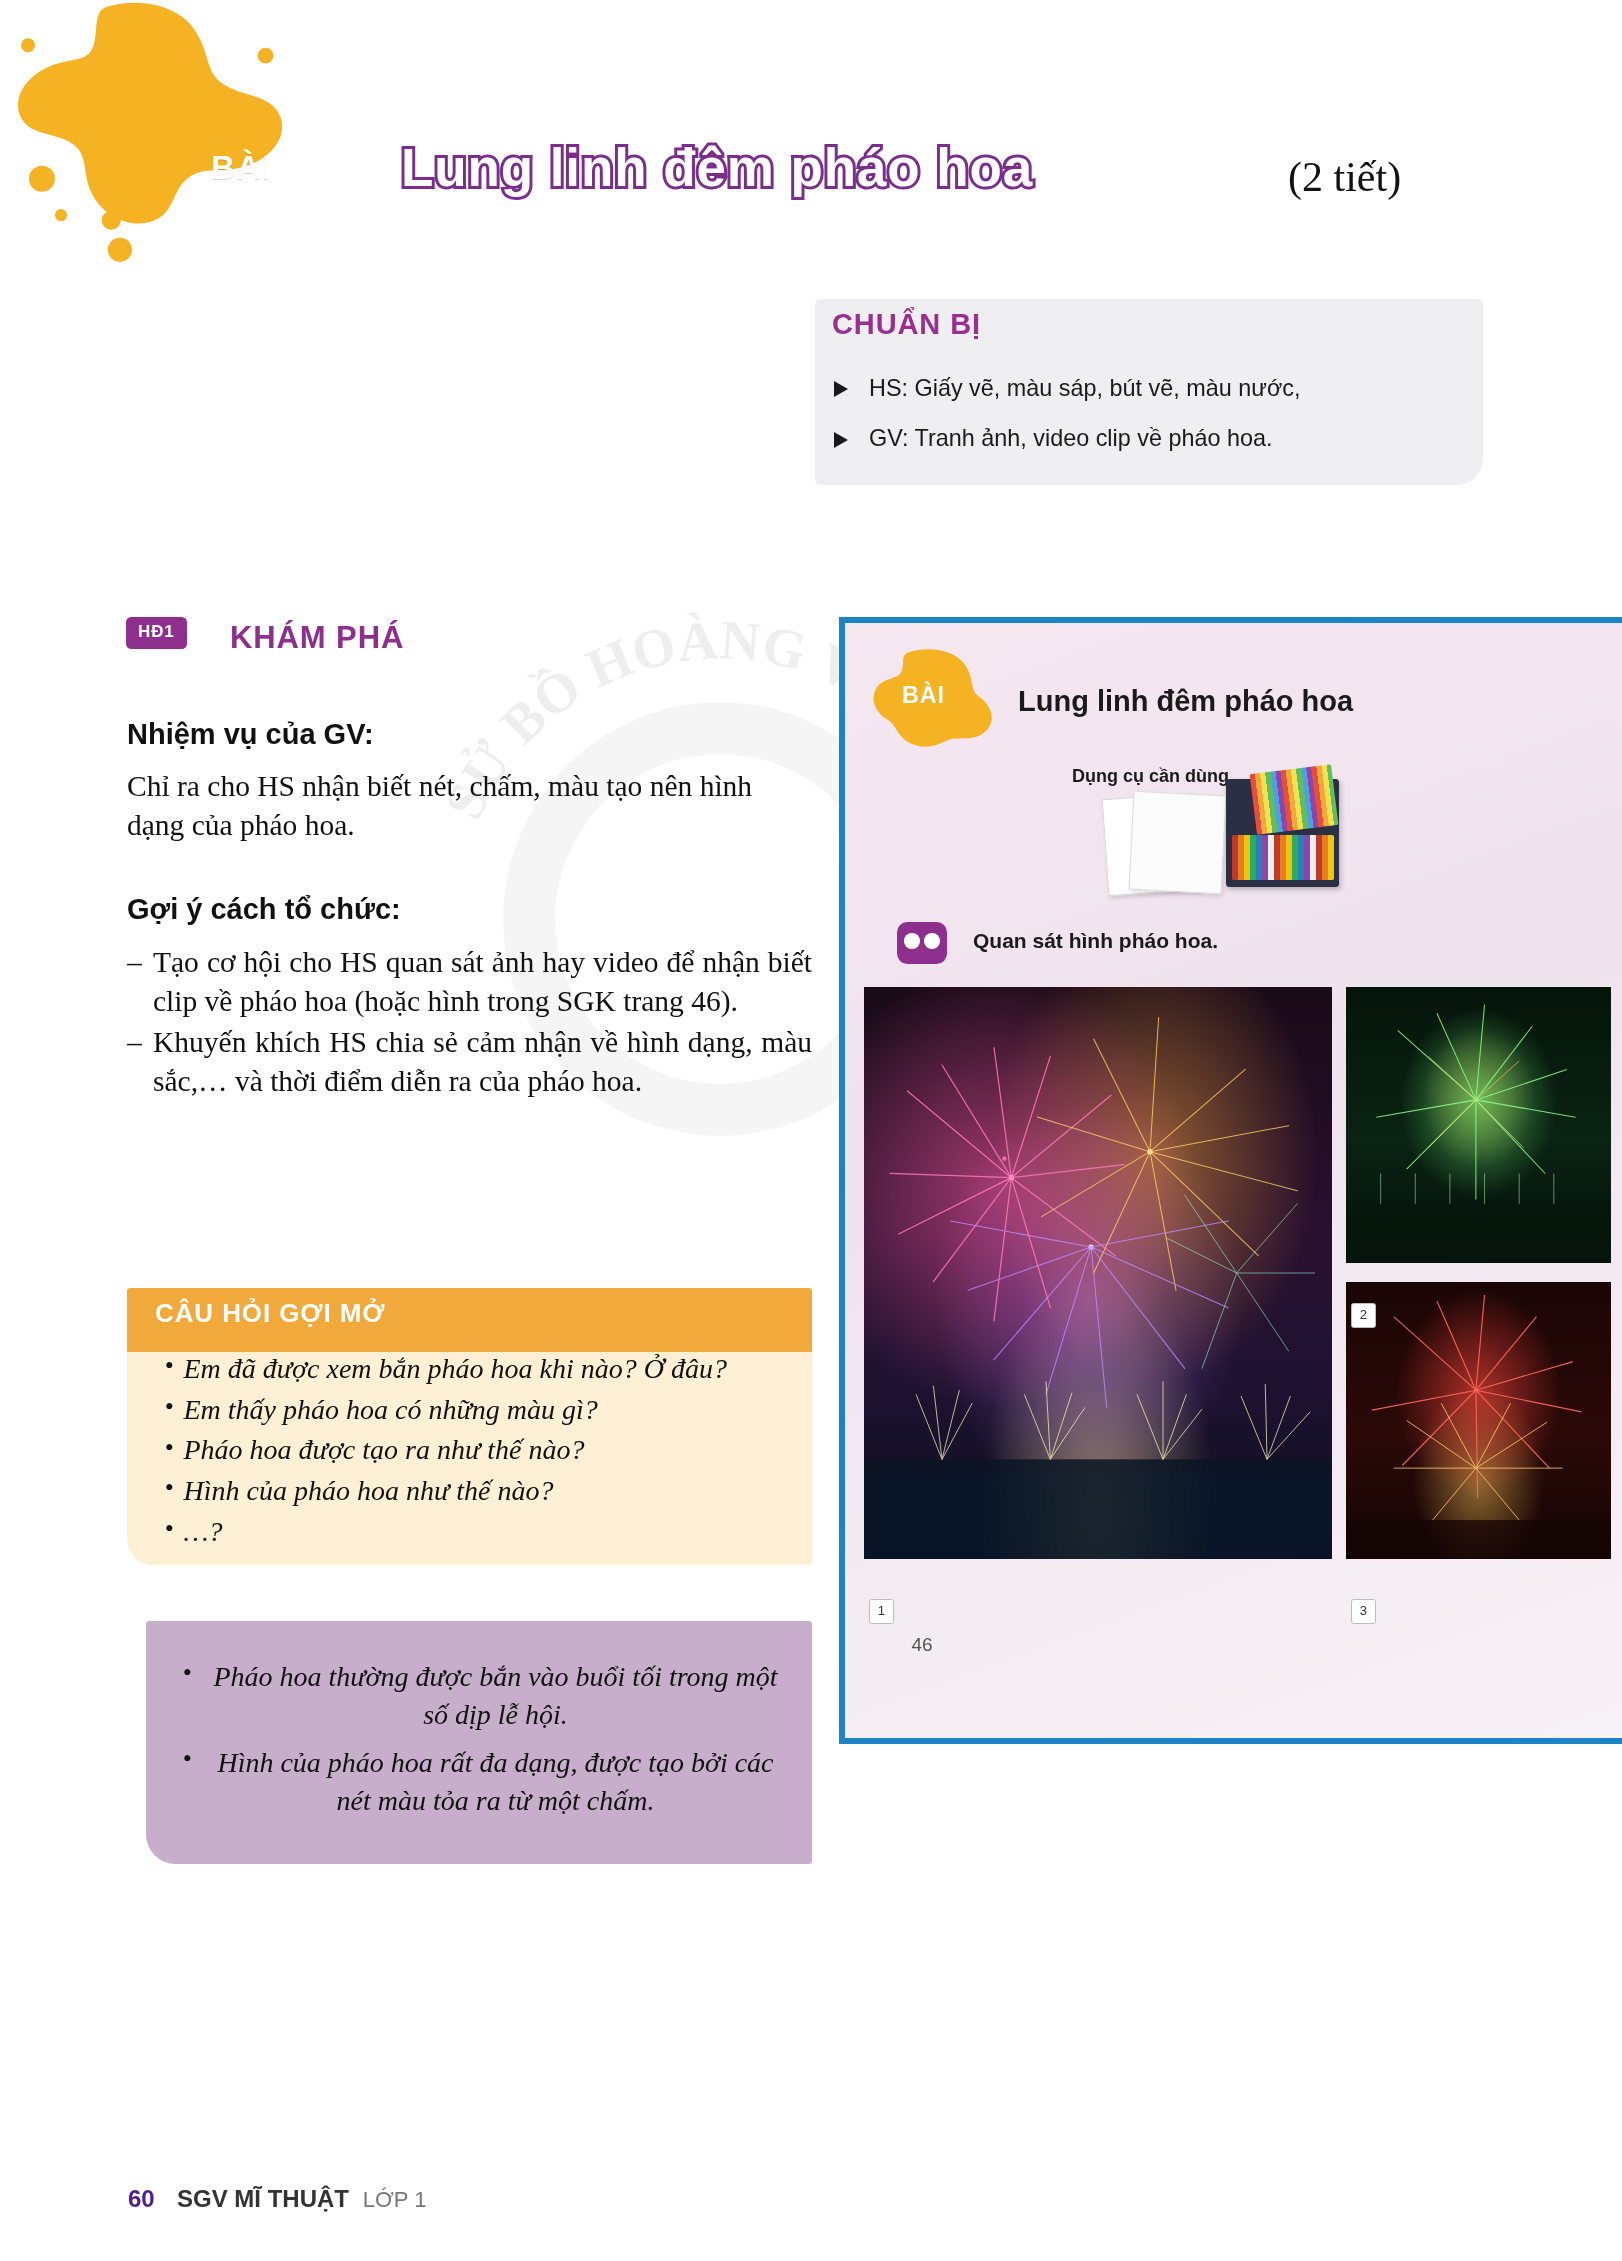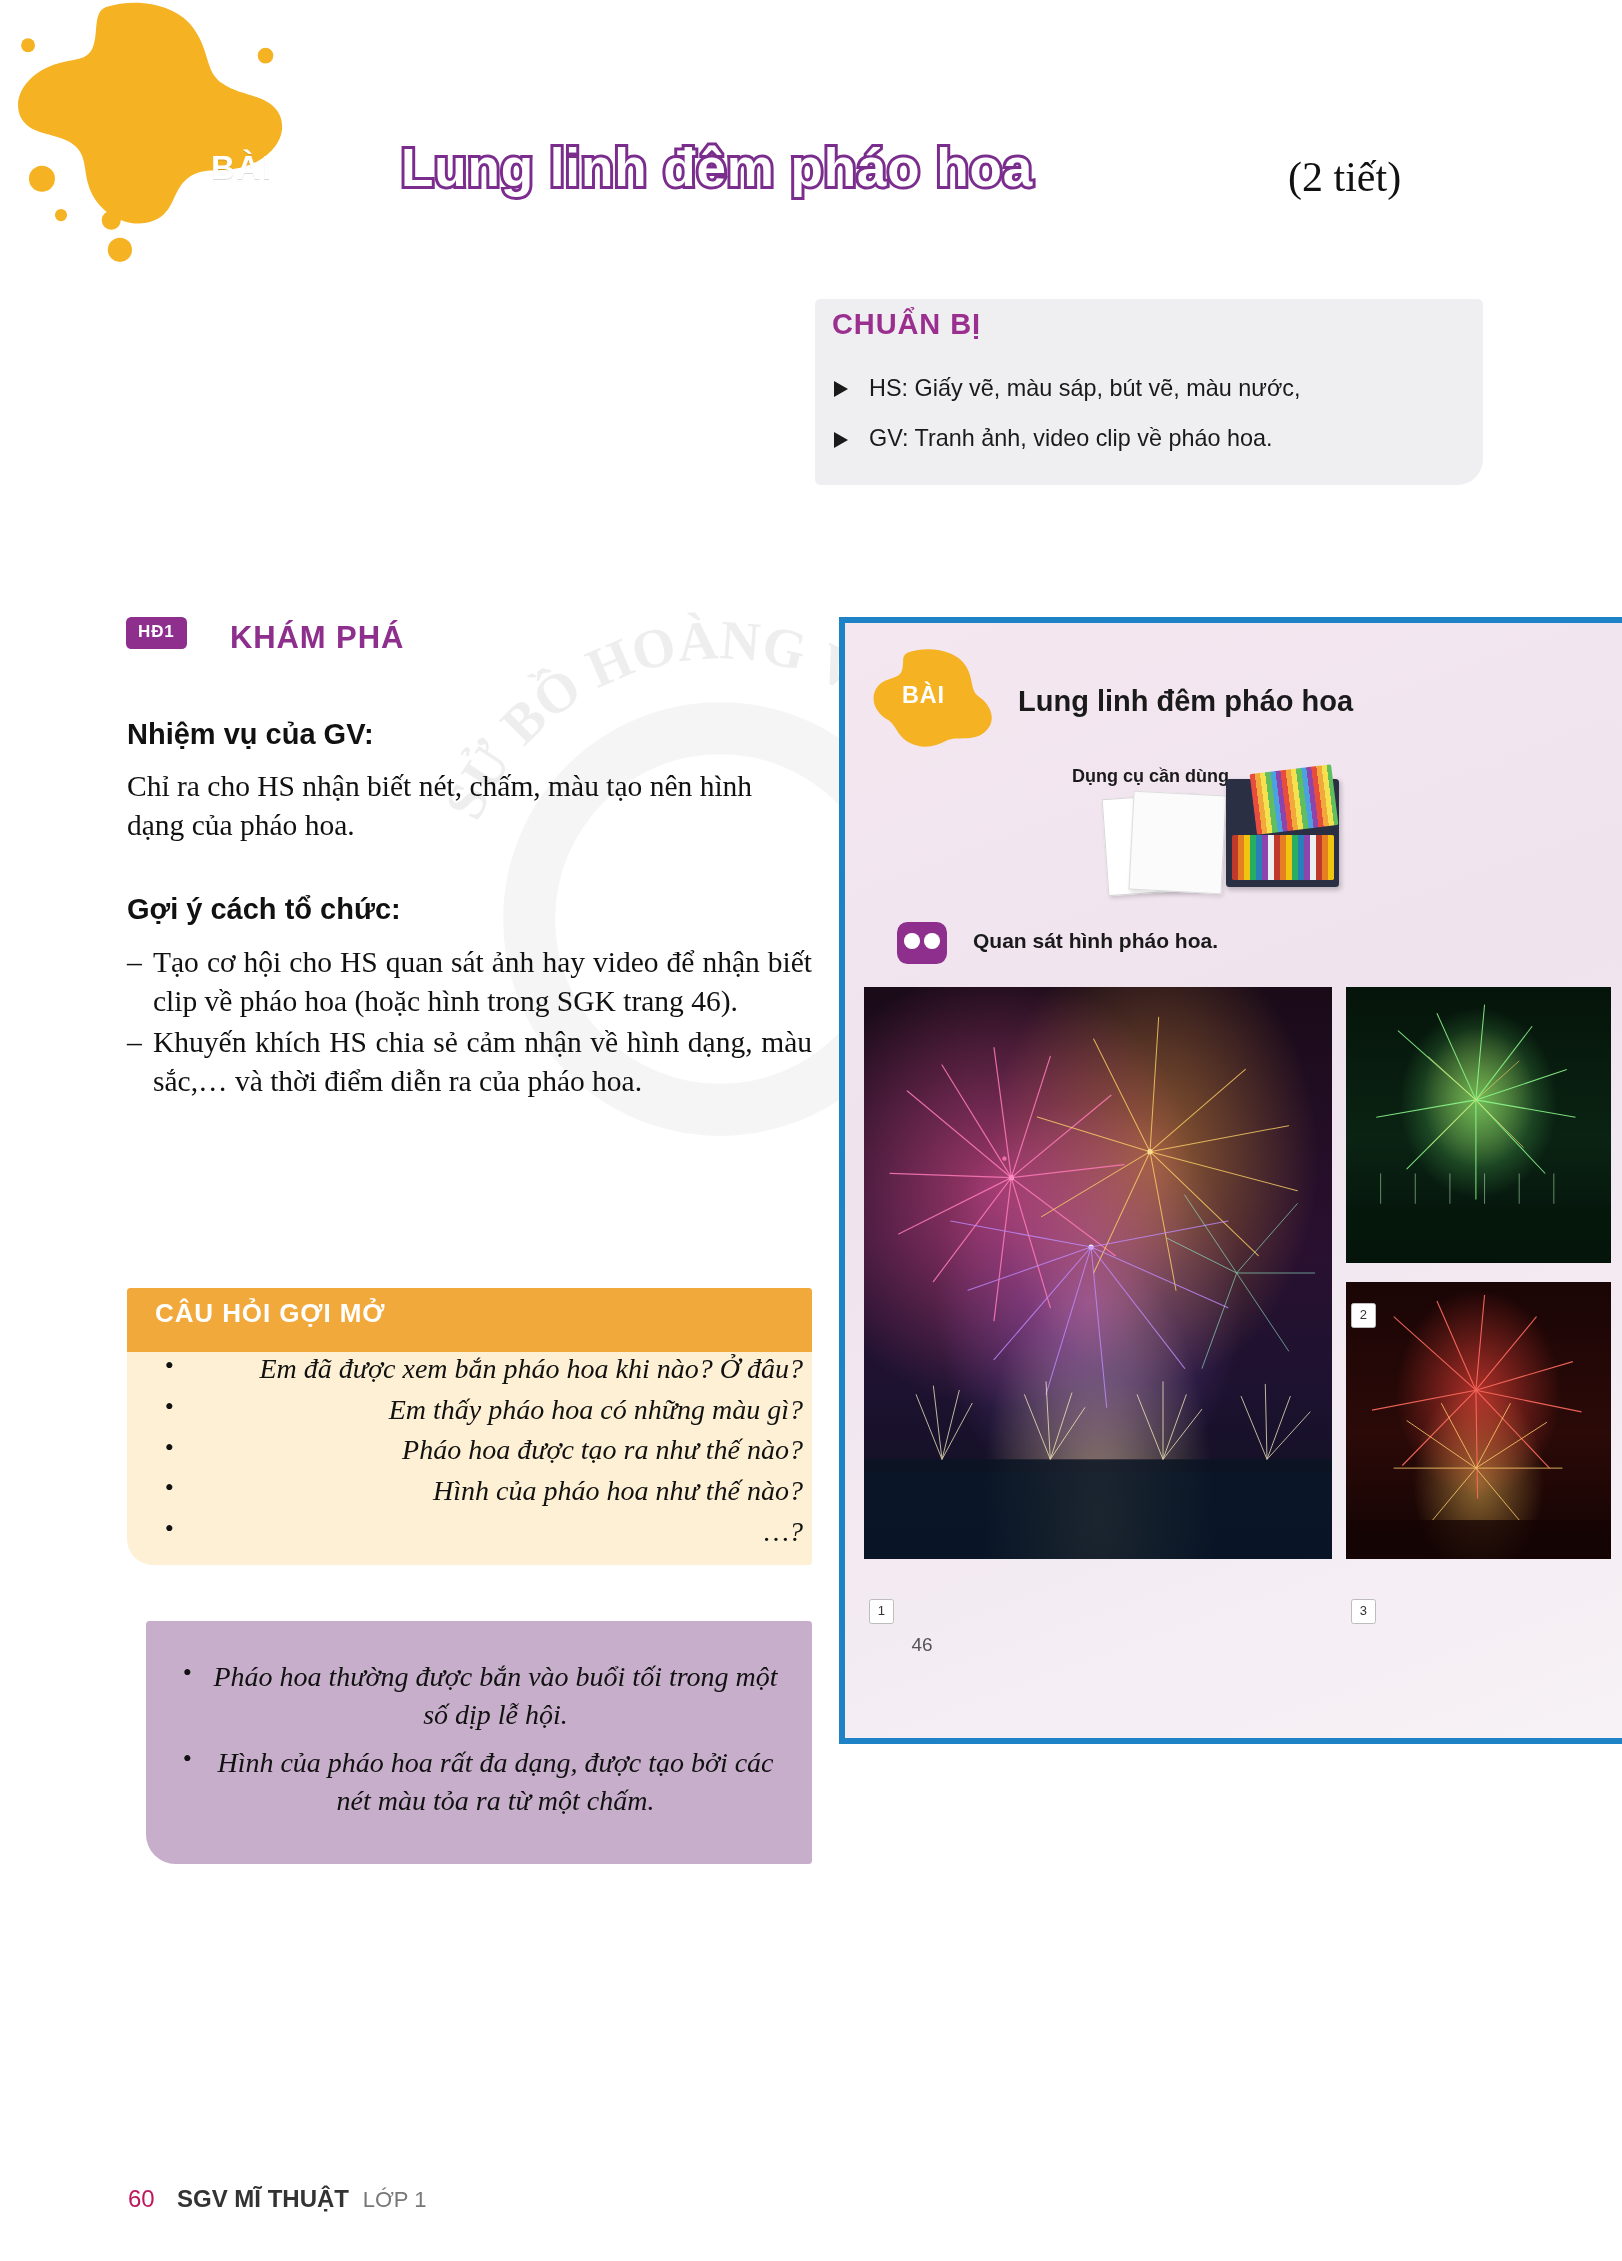--- a/index.html
+++ b/index.html
@@ -193,21 +193,20 @@
     font-weight: bold;
     font-size: 26px;
     letter-spacing: 0.9px;
     color: #ffffff;
   }
   .qlist {
     position: absolute;
     left: 161px;
     top: 1353px;
     width: 642px;
-    text-align: right;
   }
   .qlist .qli {
     font-family: "Liberation Serif", serif;
     font-style: italic;
     font-size: 28px;
     color: #111;
     margin-bottom: 8.7px;
     position: relative;
     padding-left: 22.5px;
   }
@@ -461,21 +460,21 @@
 
   
   .footer {
     position: absolute;
     left: 128px;
     top: 2185px;
     font-family: "Liberation Sans", sans-serif;
     font-size: 24px;
     color: #333;
   }
-  .footer .pg { font-weight: normal; color:#be185d; }
+  .footer .pg { font-weight: bold; color:#4c1d95; }
   .footer .bk { font-weight: bold; margin-left: 15.6px; }
   .footer .lp { color: #777; margin-left: 7px; font-size: 22px; }
 </style>
 </head>
 <body>
 
 <div class="splat-yellow">
   <svg viewBox="0 0 330 310" width="286" height="269">
     <path fill="#f5b223" d="M112 8 C150 -4 196 6 214 34 C232 60 226 82 246 96
       C268 112 300 108 312 132 C324 158 300 184 272 192

